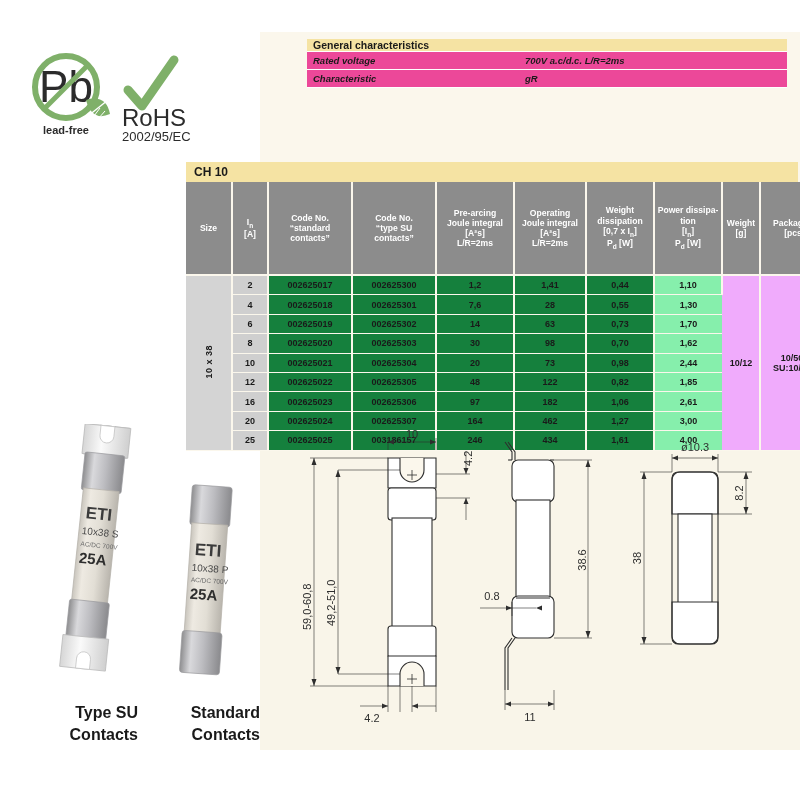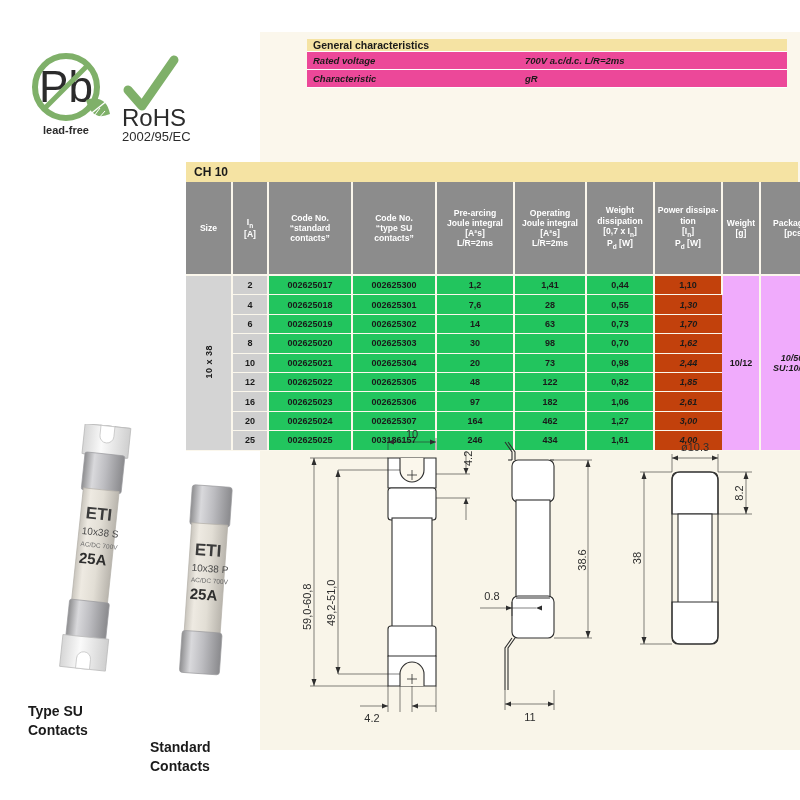--- a/index.html
+++ b/index.html
@@ -53,37 +53,37 @@
     padding:4px 2px;line-height:1.18;font-size:8.6px;
     height:84px;
   }
   #main-table th:last-child{border-right:none;}
   #main-table td{
     text-align:center;vertical-align:middle;
     font-weight:bold;font-size:9px;color:#1a1a1a;
     border-right:2px solid #fbf7ec;border-bottom:1px solid #fbf7ec;
     padding:2px 1px;height:14.4px;
   }
-  #main-table td:last-child{border-right:none;font-style:italic;}
+  #main-table td:last-child{border-right:none;}
   td.c-in{background:#cfcfcf;}
-  td.c-plain{background:#22c55e;}
-  td.c-shade{background:#c2410c;}
+  td.c-plain{background:#15803d;}
+  td.c-shade{background:#86efac;}
   td.c-side{background:#f0abfc;}
   td.c-size-label{
     background:#d4d4d4;font-size:15px;font-weight:bold;letter-spacing:0.5px;
   }
   .vert{
     writing-mode:vertical-rl;transform:rotate(180deg);
     display:inline-block;white-space:nowrap;
   }
   sub{font-size:6.5px;}
 
   
   .photo-caption{
-    position:absolute;text-align:left;font-size:14px;
+    position:absolute;text-align:right;font-size:16px;
     font-weight:bold;color:#1a1a1a;line-height:1.35;
   }
 
   
   #drawings{position:absolute;left:300px;top:430px;width:500px;height:320px;}
 </style>
 </head>
 <body>
 
 <div id="cream-panel"></div>
@@ -325,21 +325,21 @@
   <g transform="rotate(4 50 110)">
     <rect x="27" y="4" width="40" height="40" rx="3" fill="url(#gCap)" stroke="#9a9a9d" stroke-width="0.7"></rect>
     <rect x="29" y="42" width="36" height="112" fill="url(#gBody)" stroke="#b4b0a8" stroke-width="0.7"></rect>
     <rect x="27" y="150" width="40" height="42" rx="3" fill="url(#gCap)" stroke="#9a9a9d" stroke-width="0.7"></rect>
     <text x="34" y="74" font-family="Liberation Sans, sans-serif" font-size="17" font-weight="bold" fill="#3b3b3b">ETI</text>
     <text x="32" y="90" font-family="Liberation Sans, sans-serif" font-size="10" fill="#4a4a4a">10x38 P</text>
     <text x="32" y="101" font-family="Liberation Sans, sans-serif" font-size="6.5" fill="#6a6a6a">AC/DC 700V</text>
     <text x="32" y="118" font-family="Liberation Sans, sans-serif" font-size="15" font-weight="bold" fill="#2e2e2e">25A</text>
   </g>
 </svg>
-<div class="photo-caption" style="left:150px;top:738px;width:110px;">
+<div class="photo-caption" style="left:150px;top:702px;width:110px;">
   <div>Standard</div>
   <div>Contacts</div>
 </div>
 
 <svg id="drawings" viewBox="0 0 500 320">
   <g stroke="#2e2e2e" fill="none" stroke-width="1.1">
 
     <g stroke-width="1.1">
 
       <path d="M88 28 h48 v30 h-48 z" fill="#ffffff"></path>

